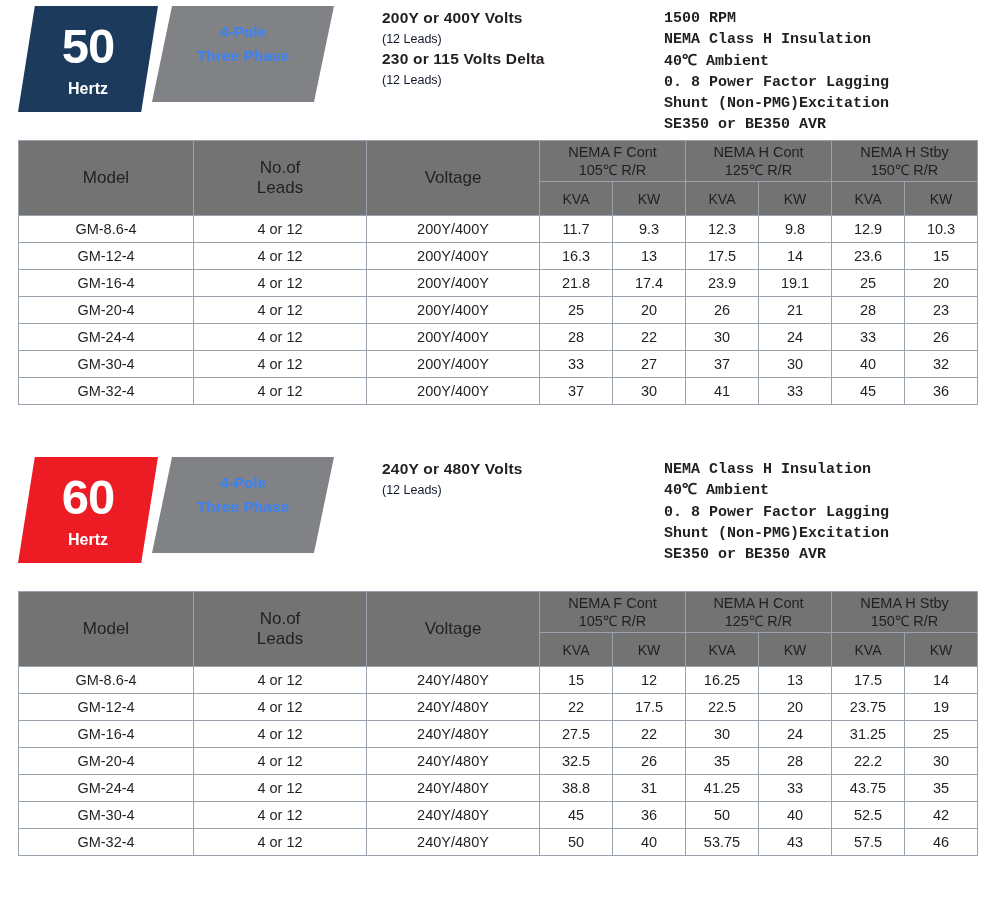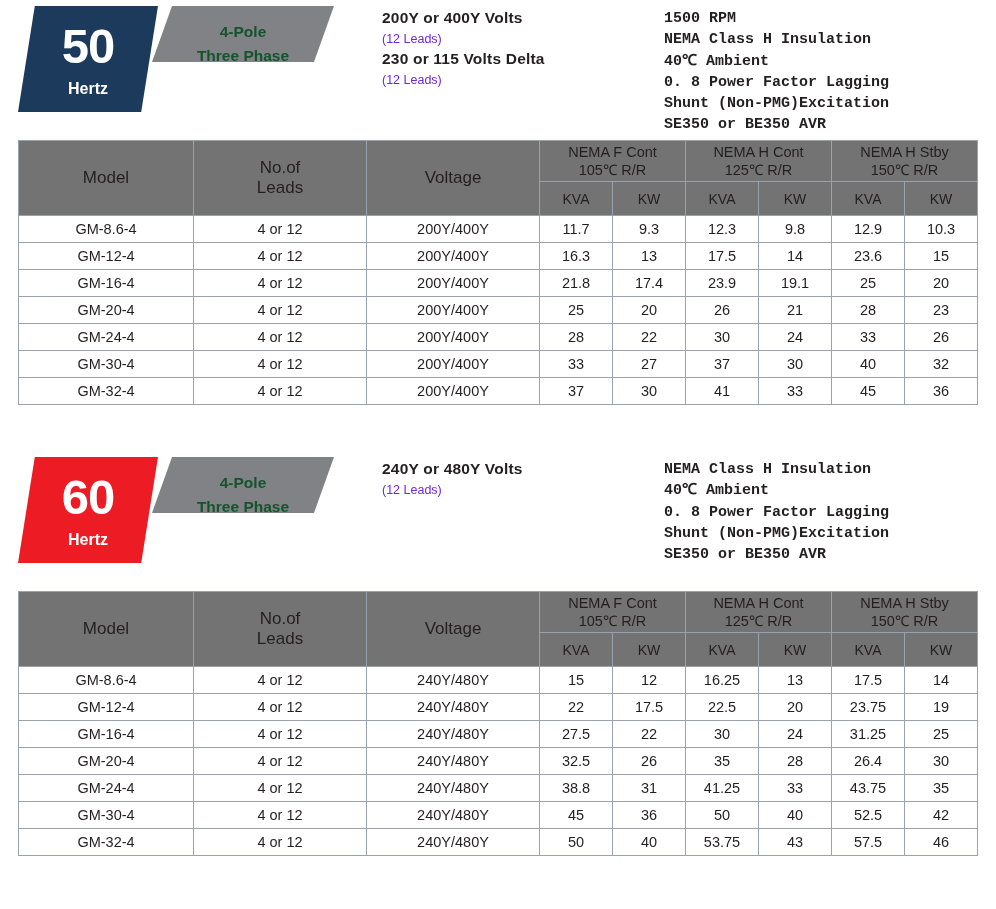--- a/index.html
+++ b/index.html
@@ -54,22 +54,22 @@
     display: block;
     font-size: 16px;
     font-weight: bold;
     padding-top: 9px;
   }
   .pole-badge {
     position: absolute;
     left: 152px;
     top: 6px;
     width: 182px;
-    height: 56px;
-    color: #14532d;
+    height: 96px;
+    color: #3b82f6;
   }
   .pole-badge .shape {
     position: absolute;
     inset: 0;
     background: #808285;
     clip-path: polygon(11% 0%, 100% 0%, 89% 100%, 0% 100%);
   }
   .pole-badge .lines {
     position: relative;
     text-align: center;
@@ -85,21 +85,21 @@
     width: 260px;
   }
   .volts-main {
     font-size: 15.5px;
     font-weight: bold;
     letter-spacing: 0.2px;
     line-height: 1.35;
   }
   .volts-sub {
     font-size: 12.5px;
-    color: #6d28d9;
+    color: #0f172a;
     line-height: 1.6;
   }
   .specs-col {
     position: absolute;
     left: 664px;
     top: 8px;
     width: 320px;
     font-size: 15px;
     font-weight: bold;
     line-height: 1.42;
@@ -399,21 +399,21 @@
         <td>25</td>
       </tr>
       <tr>
         <td>GM-20-4</td>
         <td>4 or 12</td>
         <td>240Y/480Y</td>
         <td>32.5</td>
         <td>26</td>
         <td>35</td>
         <td>28</td>
-        <td>26.4</td>
+        <td>22.2</td>
         <td>30</td>
       </tr>
       <tr>
         <td>GM-24-4</td>
         <td>4 or 12</td>
         <td>240Y/480Y</td>
         <td>38.8</td>
         <td>31</td>
         <td>41.25</td>
         <td>33</td>

